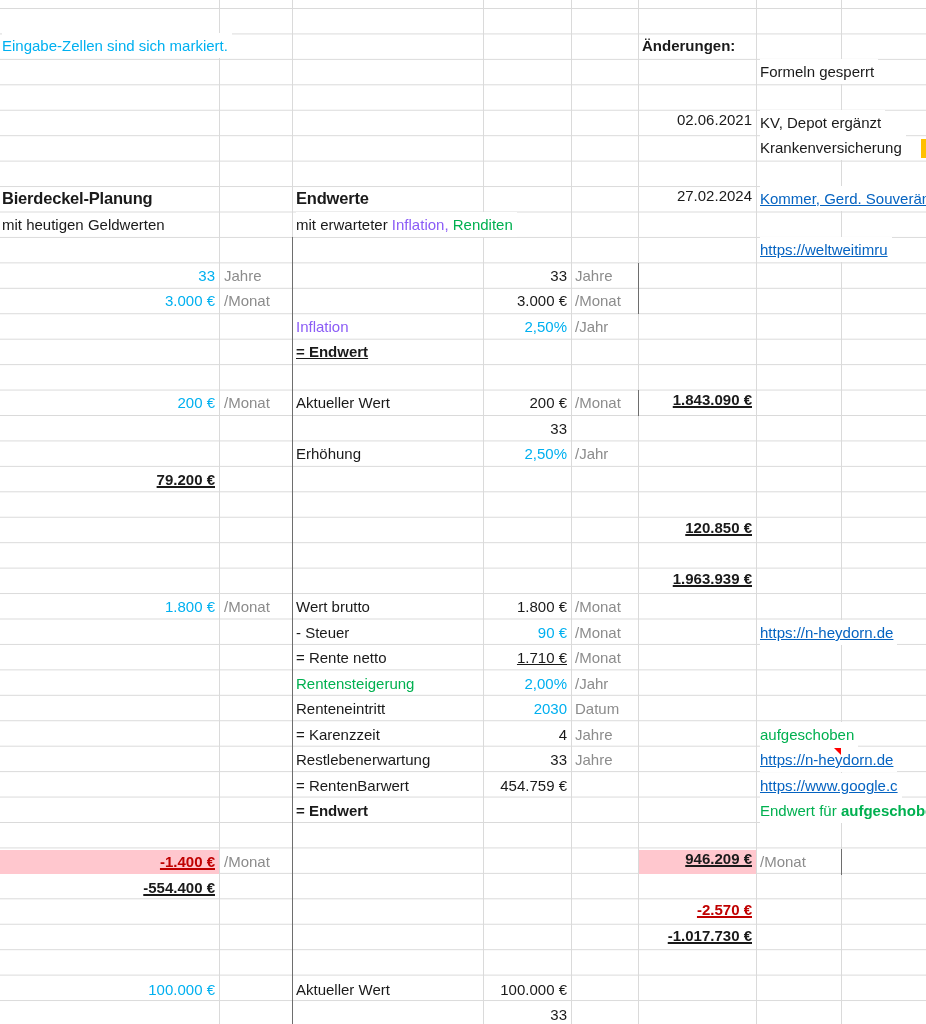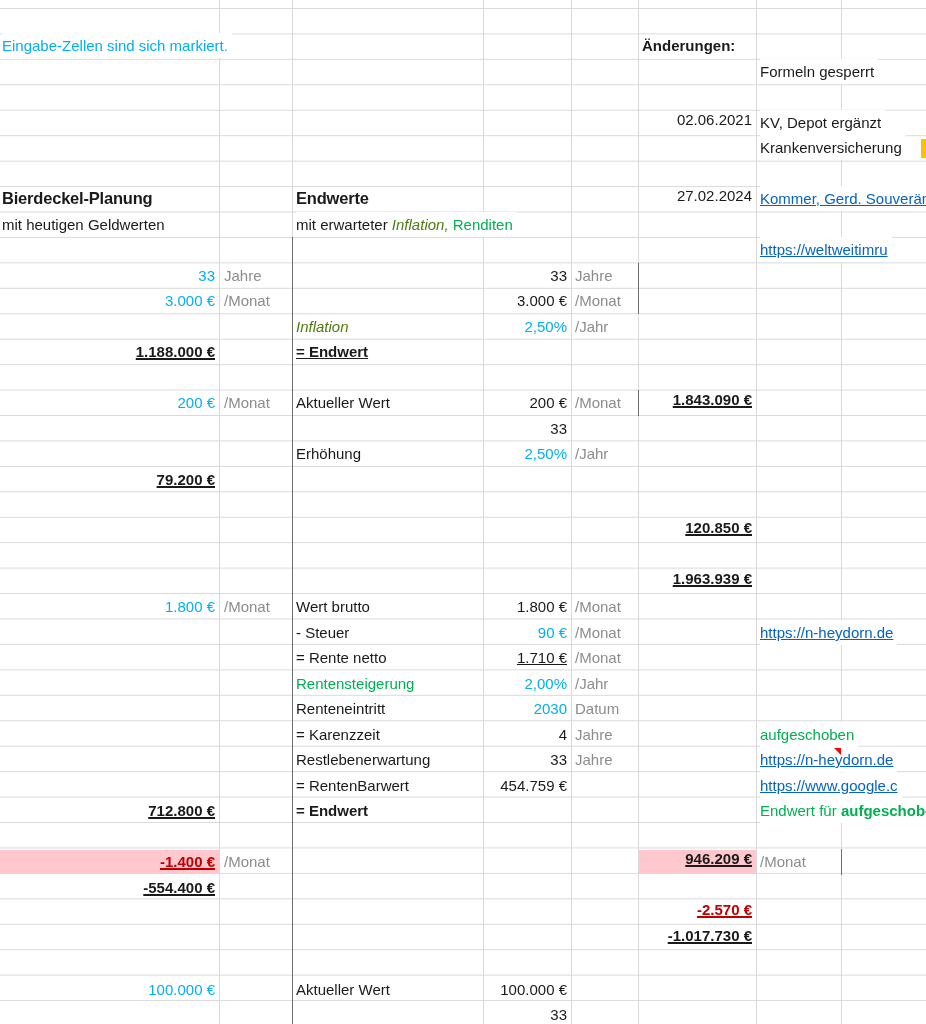--- a/index.html
+++ b/index.html
@@ -21,21 +21,21 @@
   .colE{left:575px;}
   .colF{left:638px;width:114px;text-align:right;margin-top:48px;}
   .colG{left:760px;}
   .big{font-size:16.5px;font-weight:700;letter-spacing:-0.2px;}
   .b{font-weight:700;}
   .u{text-decoration:underline;}
   .sum{font-weight:700;text-decoration:underline;text-decoration-thickness:1.5px;}
   .blue{color:#00b0f0;}
   .gray{color:#8c8c8c;}
   .green{color:#00b050;}
-  .red{color:#4d7c0f;font-style:italic;}
+  .red{color:#8b5cf6;}
   .dred{color:#c00000;}
   .link{color:#0563c1;text-decoration:underline;cursor:pointer;}
   .wbg{background:#fff;padding-right:4px;}
   .tri{position:absolute;left:834px;top:748px;width:7px;height:7px;background:#ff0000;
        clip-path:polygon(0 0,100% 0,100% 100%);z-index:4;}
   .ysliver{position:absolute;left:921px;top:139px;width:5px;height:19px;background:#ffc000;z-index:2;}
 </style>
 </head>
 <body>
 
@@ -78,21 +78,20 @@
   <div class="c colB gray" style="top:263px">Jahre</div>
   <div class="c colD" style="top:263px">33</div>
   <div class="c colE gray" style="top:263px">Jahre</div>
   <div class="c colA blue" style="top:288px">3.000 €</div>
   <div class="c colB gray" style="top:288px">/Monat</div>
   <div class="c colD" style="top:288px">3.000 €</div>
   <div class="c colE gray" style="top:288px">/Monat</div>
   <div class="c colC red" style="top:314px">Inflation</div>
   <div class="c colD blue" style="top:314px">2,50%</div>
   <div class="c colE gray" style="top:314px">/Jahr</div>
-  <div class="c colA sum" style="top:339px">1.188.000 €</div>
   <div class="c colC b u" style="top:339px">= Endwert </div>
   <div class="c colF sum" style="top:339px">1.843.090 €</div>
 
   <div class="c colA blue" style="top:390px">200 €</div>
   <div class="c colB gray" style="top:390px">/Monat</div>
   <div class="c colC" style="top:390px">Aktueller Wert</div>
   <div class="c colD" style="top:390px">200 €</div>
   <div class="c colE gray" style="top:390px">/Monat</div>
   <div class="c colD" style="top:416px">33</div>
   <div class="c colC" style="top:441px">Erhöhung</div>
@@ -125,21 +124,20 @@
   <div class="c colE gray" style="top:722px">Jahre</div>
   <div class="c colG green wbg" style="top:722px">aufgeschoben</div>
   <div class="c colC" style="top:747px">Restlebenerwartung</div>
   <div class="c colD" style="top:747px">33</div>
   <div class="c colE gray" style="top:747px">Jahre</div>
   <div class="c colG link wbg" style="top:747px">https://n-heydorn.de</div>
   <div class="tri"></div>
   <div class="c colC" style="top:773px">= RentenBarwert</div>
   <div class="c colD" style="top:773px">454.759 €</div>
   <div class="c colG link wbg" style="top:773px">https://www.google.c</div>
-  <div class="c colA sum" style="top:798px">712.800 €</div>
   <div class="c colC b" style="top:798px">= Endwert</div>
   <div class="c colF sum" style="top:798px">946.209 €</div>
   <div class="c colG green wbg" style="top:798px">
     <span>Endwert für </span><span class="b">aufgeschoben</span>
   </div>
 
   <div class="fill" style="top:850px;left:0;width:219px"></div>
   <div class="fill" style="top:850px;left:639px;width:117px"></div>
   <div class="c colA dred sum" style="top:849px">-1.400 €</div>
   <div class="c colB gray" style="top:849px">/Monat</div>

